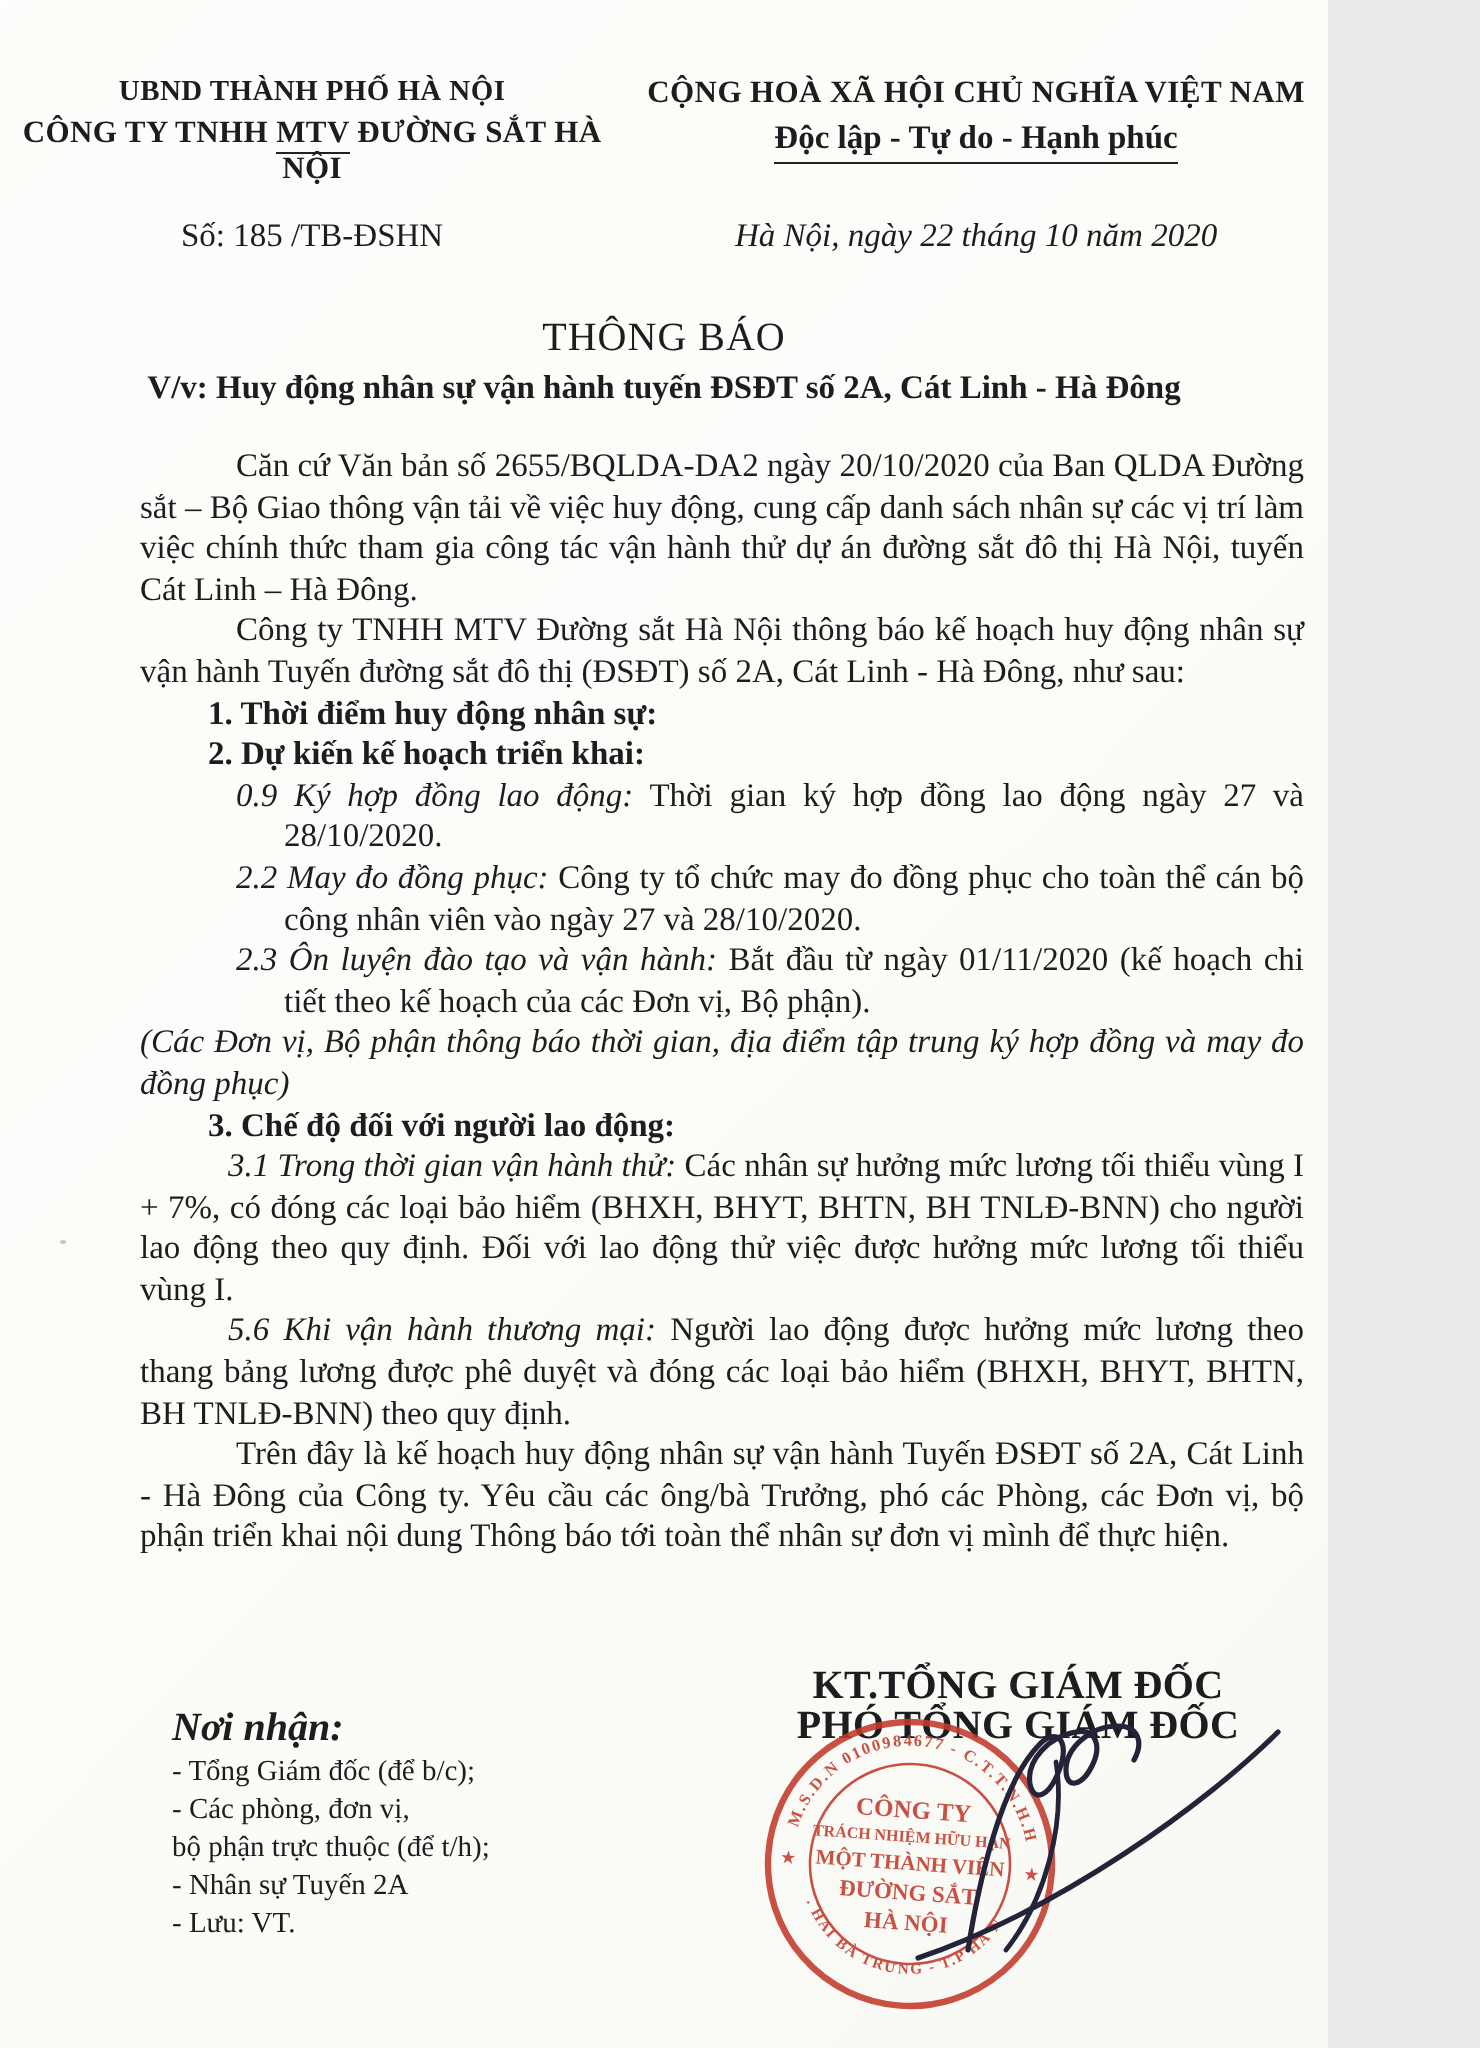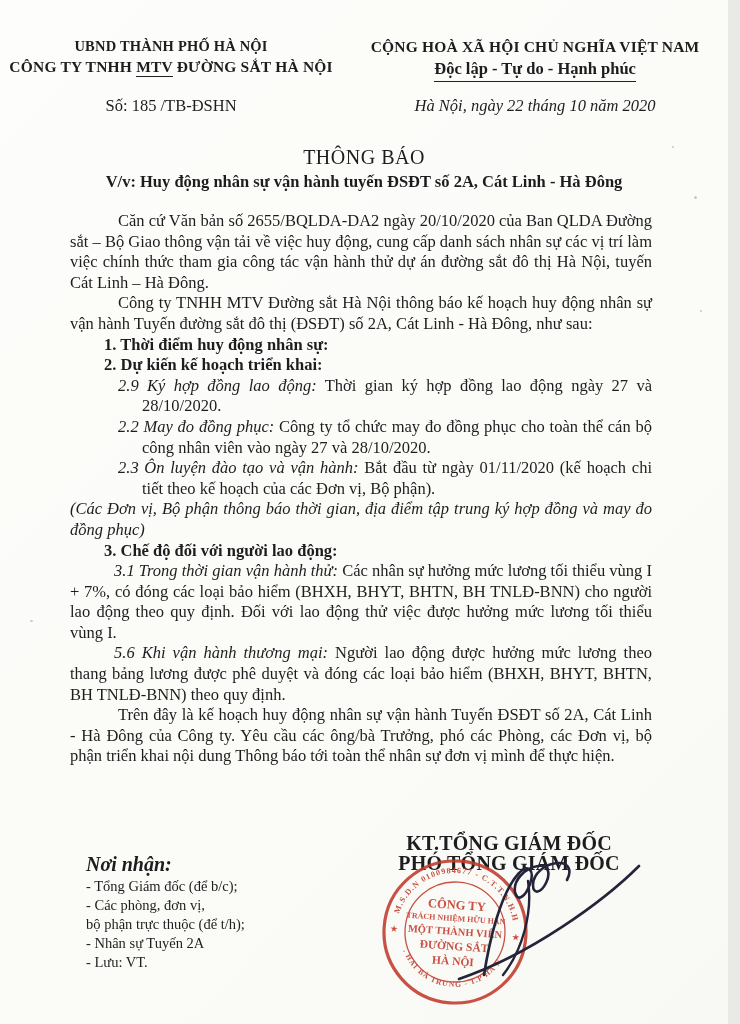--- a/index.html
+++ b/index.html
@@ -3,21 +3,21 @@
 <meta charset="utf-8">
 <style>
   * { margin:0; padding:0; box-sizing:border-box; }
   html,body { width:740px; }
   body{
     font-family:"Liberation Serif","DejaVu Serif",serif;
     background:#e9e9e7;
   }
   .page{
     position:relative;
-    width:728px; height:1024px;
+    width:664px; height:1024px;
     background:linear-gradient(135deg,#fdfdfb 0%,#fbfbf8 55%,#f8f8f4 100%);
     color:#1d1d1f;
     overflow:hidden;
     padding-top:38px;
   }
   .row{ display:flex; }
   .col-left{ width:47%; text-align:center; }
   .col-right{ width:53%; text-align:center; }
   .org-line1{ font-size:14.5px; font-weight:bold; letter-spacing:.2px; }
   .org-line2{ font-size:15.5px; font-weight:bold; margin-top:3px; letter-spacing:.2px; }
@@ -91,21 +91,21 @@
   <div class="doc-title">THÔNG BÁO</div>
   <div class="doc-subject">V/v: Huy động nhân sự vận hành tuyến ĐSĐT số 2A, Cát Linh - Hà Đông</div>
 
   <div class="body">
     <p class="para">Căn cứ Văn bản số 2655/BQLDA-DA2 ngày 20/10/2020 của Ban QLDA Đường sắt – Bộ Giao thông vận tải về việc huy động, cung cấp danh sách nhân sự các vị trí làm việc chính thức tham gia công tác vận hành thử dự án đường sắt đô thị Hà Nội, tuyến Cát Linh – Hà Đông.</p>
     <p class="para">Công ty TNHH MTV Đường sắt Hà Nội thông báo kế hoạch huy động nhân sự vận hành Tuyến đường sắt đô thị (ĐSĐT) số 2A, Cát Linh - Hà Đông, như sau:</p>
 
     <div class="sec-heading">1. Thời điểm huy động nhân sự:</div>
 
     <div class="sec-heading">2. Dự kiến kế hoạch triển khai:</div>
-    <p class="subitem"><span class="lbl">2.9 Ký hợp đồng lao động:</span><span> Thời gian ký hợp đồng lao động ngày 27 và 28/10/2020.</span></p>
+    <p class="subitem"><span class="lbl">0.9 Ký hợp đồng lao động:</span><span> Thời gian ký hợp đồng lao động ngày 27 và 28/10/2020.</span></p>
     <p class="subitem"><span class="lbl">2.2 May đo đồng phục:</span><span> Công ty tổ chức may đo đồng phục cho toàn thể cán bộ công nhân viên vào ngày 27 và 28/10/2020.</span></p>
     <p class="subitem"><span class="lbl">2.3 Ôn luyện đào tạo và vận hành:</span><span> Bắt đầu từ ngày 01/11/2020 (kế hoạch chi tiết theo kế hoạch của các Đơn vị, Bộ phận).</span></p>
 
     <p class="note">(Các Đơn vị, Bộ phận thông báo thời gian, địa điểm tập trung ký hợp đồng và may đo đồng phục)</p>
 
     <div class="sec-heading">3. Chế độ đối với người lao động:</div>
     <p class="s3para"><span class="lbl">3.1 Trong thời gian vận hành thử:</span><span> Các nhân sự hưởng mức lương tối thiểu vùng I + 7%, có đóng các loại bảo hiểm (BHXH, BHYT, BHTN, BH TNLĐ-BNN) cho người lao động theo quy định. Đối với lao động thử việc được hưởng mức lương tối thiểu vùng I.</span></p>
     <p class="s3para"><span class="lbl">5.6 Khi vận hành thương mại:</span><span> Người lao động được hưởng mức lương theo thang bảng lương được phê duyệt và đóng các loại bảo hiểm (BHXH, BHYT, BHTN, BH TNLĐ-BNN) theo quy định.</span></p>
 
     <p class="para">Trên đây là kế hoạch huy động nhân sự vận hành Tuyến ĐSĐT số 2A, Cát Linh - Hà Đông của Công ty. Yêu cầu các ông/bà Trưởng, phó các Phòng, các Đơn vị, bộ phận triển khai nội dung Thông báo tới toàn thể nhân sự đơn vị mình để thực hiện.</p>

